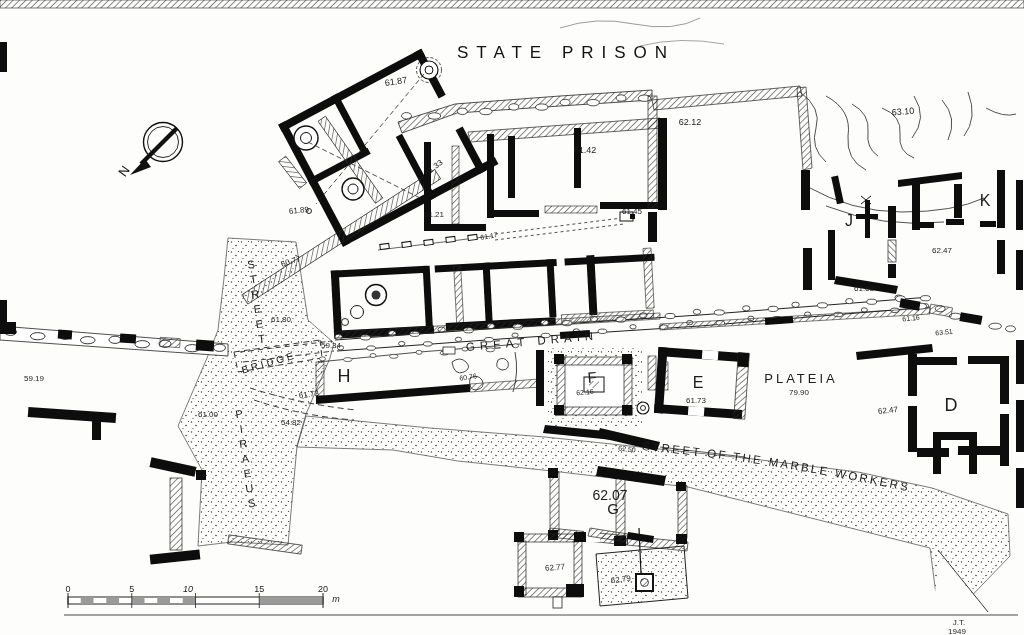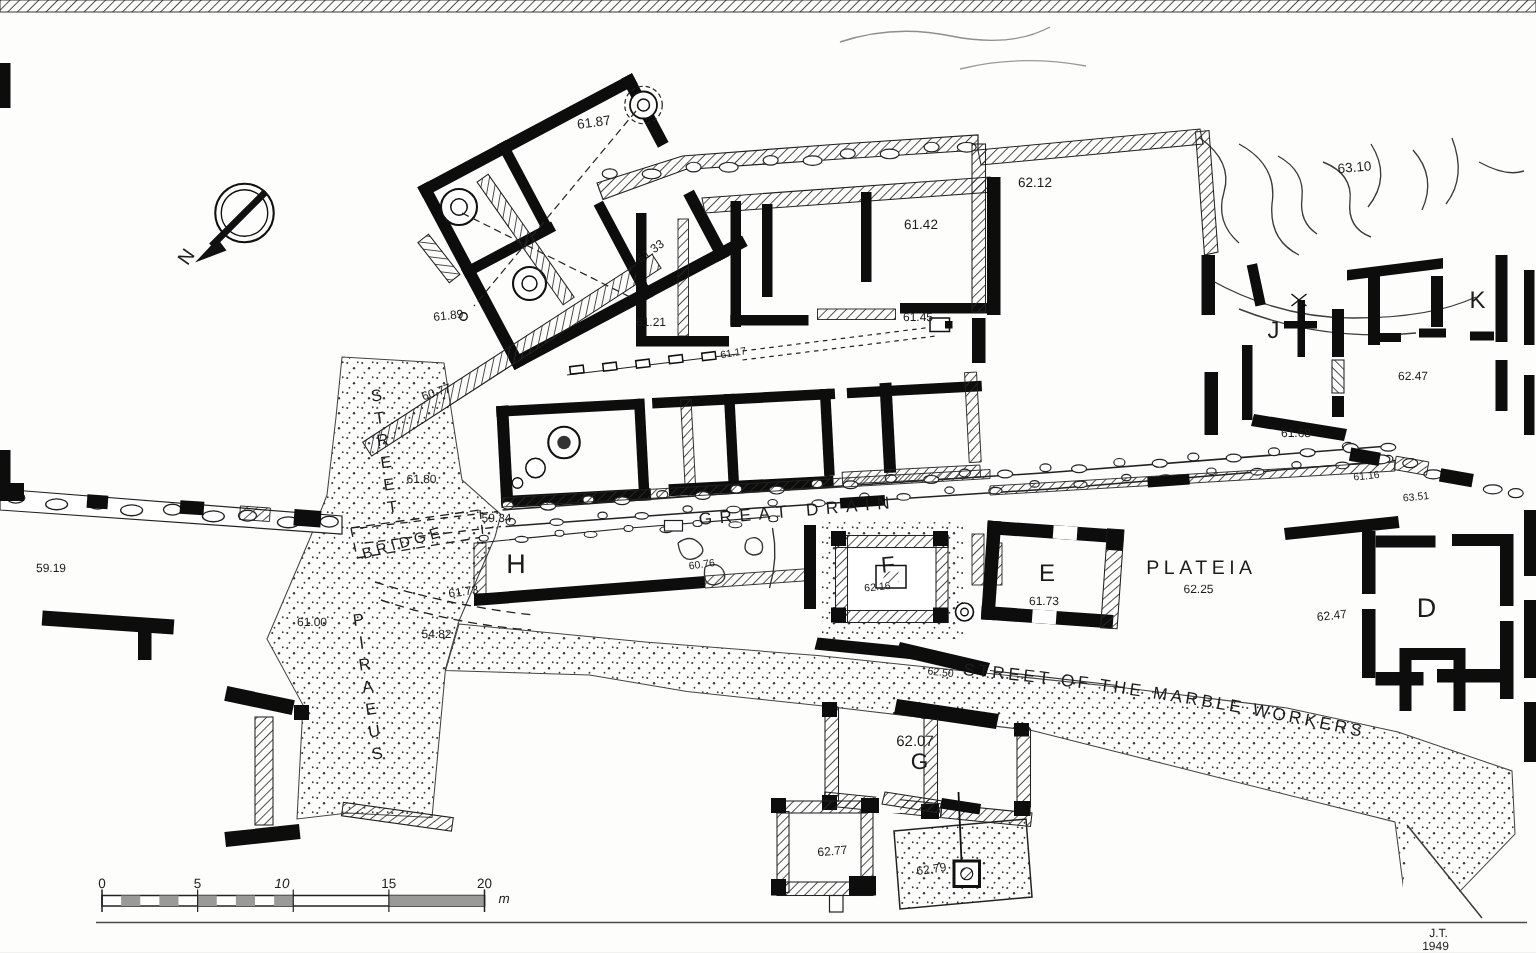--- a/index.html
+++ b/index.html
@@ -441,59 +441,60 @@
   <text font-size="11.5" letter-spacing="2.4" fill="#1c1c1c" font-family="Liberation Sans, sans-serif">
     <textPath href="#marble-path">STREET OF THE MARBLE WORKERS</textPath>
   </text>
 </svg>
 
 <div id="label-layer">
       <span class="map-label" style="left: 396px; top: 82px; font-size: 9px; transform: translate(-50%, -50%) rotate(-8deg);">61.87</span>
       <span class="map-label" style="left: 299px; top: 211px; font-size: 8px; transform: translate(-50%, -50%) rotate(-6deg);">61.89</span>
       <span class="map-label" style="left: 434px; top: 168px; font-size: 8px; transform: translate(-50%, -50%) rotate(-36deg);">61.33</span>
       <span class="map-label" style="left: 434px; top: 215px; font-size: 8px; transform: translate(-50%, -50%) rotate(0deg);">61.21</span>
-      <span class="map-label" style="left: 614px; top: 150px; font-size: 9px; transform: translate(-50%, -50%) rotate(0deg);">61.42</span>
-      <span class="map-label" style="left: 612px; top: 212px; font-size: 8px; transform: translate(-50%, -50%) rotate(0deg);">61.45</span>
+      <span class="map-label" style="left: 585px; top: 150px; font-size: 9px; transform: translate(-50%, -50%) rotate(0deg);">61.42</span>
+      <span class="map-label" style="left: 632px; top: 212px; font-size: 8px; transform: translate(-50%, -50%) rotate(0deg);">61.45</span>
       <span class="map-label" style="left: 489px; top: 236px; font-size: 7px; transform: translate(-50%, -50%) rotate(-10deg);">61.17</span>
       <span class="map-label" style="left: 690px; top: 122px; font-size: 9px; transform: translate(-50%, -50%) rotate(0deg);">62.12</span>
       <span class="map-label" style="left: 903px; top: 112px; font-size: 9px; transform: translate(-50%, -50%) rotate(-5deg);">63.10</span>
       <span class="map-label" style="left: 849px; top: 221px; font-size: 16px; transform: translate(-50%, -50%) rotate(0deg);">J</span>
       <span class="map-label" style="left: 864px; top: 253px; font-size: 8px; transform: translate(-50%, -50%) rotate(0deg); margin-top: 36px;">61.68</span>
       <span class="map-label" style="left: 985px; top: 201px; font-size: 16px; transform: translate(-50%, -50%) rotate(0deg);">K</span>
       <span class="map-label" style="left: 942px; top: 251px; font-size: 8px; transform: translate(-50%, -50%) rotate(0deg);">62.47</span>
       <span class="map-label" style="left: 291px; top: 262px; font-size: 8px; transform: translate(-50%, -50%) rotate(-18deg);">60.77</span>
       <span class="map-label" style="left: 281px; top: 320px; font-size: 8px; transform: translate(-50%, -50%) rotate(0deg); text-align: center;">61.80</span>
       <span class="map-label" style="left: 331px; top: 346px; font-size: 8px; transform: translate(-50%, -50%) rotate(0deg);">59.34</span>
       <span class="map-label" style="left: 532px; top: 342px; font-size: 11.5px; letter-spacing: 5px; transform: translate(-50%, -50%) rotate(-5deg);">GREAT DRAIN</span>
       <span class="map-label" style="left: 344px; top: 376px; font-size: 18px; transform: translate(-50%, -50%) rotate(0deg);">H</span>
       <span class="map-label" style="left: 309px; top: 395px; font-size: 8px; transform: translate(-50%, -50%) rotate(-8deg);">61.73</span>
       <span class="map-label" style="left: 468px; top: 377px; font-size: 7px; transform: translate(-50%, -50%) rotate(-8deg);">60.76</span>
       <span class="map-label" style="left: 592px; top: 377px; font-size: 15px; transform: translate(-50%, -50%) rotate(-5deg);">F</span>
       <span class="map-label" style="left: 585px; top: 392px; font-size: 7px; transform: translate(-50%, -50%) rotate(-5deg);">62.16</span>
       <span class="map-label" style="left: 698px; top: 383px; font-size: 16px; transform: translate(-50%, -50%) rotate(0deg);">E</span>
       <span class="map-label" style="left: 696px; top: 401px; font-size: 8px; transform: translate(-50%, -50%) rotate(0deg);">61.73</span>
       <span class="map-label" style="left: 801px; top: 378px; font-size: 13px; letter-spacing: 3px; transform: translate(-50%, -50%) rotate(0deg);">PLATEIA</span>
-      <span class="map-label" style="left: 799px; top: 393px; font-size: 8px; transform: translate(-50%, -50%) rotate(0deg);">62.25</span>
+      <span class="map-label" style="left: 799px; top: 393px; font-size: 8px; transform: translate(-50%, -50%) rotate(0deg);">79.90</span>
       <span class="map-label" style="left: 888px; top: 411px; font-size: 8px; transform: translate(-50%, -50%) rotate(-6deg);">62.47</span>
       <span class="map-label" style="left: 951px; top: 405px; font-size: 18px; transform: translate(-50%, -50%) rotate(0deg);">D</span>
       <span class="map-label" style="left: 911px; top: 318px; font-size: 7px; transform: translate(-50%, -50%) rotate(-6deg);">61.16</span>
       <span class="map-label" style="left: 944px; top: 332px; font-size: 7px; transform: translate(-50%, -50%) rotate(-6deg);">63.51</span>
       <span class="map-label" style="left: 627px; top: 449px; font-size: 7px; transform: translate(-50%, -50%) rotate(6deg);">62.50</span>
       <span class="map-label" style="left: 613px; top: 508px; font-size: 15px; transform: translate(-50%, -50%) rotate(0deg);">G</span>
-      <span class="map-label" style="left: 610px; top: 495px; font-size: 10px; transform: translate(-50%, -50%) rotate(0deg);">62.07</span>
+      <span class="map-label" style="left: 610px; top: 495px; font-size: 14px; transform: translate(-50%, -50%) rotate(0deg);">62.07</span>
       <span class="map-label" style="left: 555px; top: 568px; font-size: 8px; transform: translate(-50%, -50%) rotate(-5deg);">62.77</span>
       <span class="map-label" style="left: 621px; top: 580px; font-size: 8px; transform: translate(-50%, -50%) rotate(-8deg);">62.79</span>
       <span class="map-label" style="left: 291px; top: 423px; font-size: 8px; transform: translate(-50%, -50%) rotate(0deg);">54.82</span>
       <span class="map-label" style="left: 208px; top: 415px; font-size: 8px; transform: translate(-50%, -50%) rotate(0deg);">61.00</span>
       <span class="map-label" style="left: 34px; top: 379px; font-size: 8px; transform: translate(-50%, -50%) rotate(0deg);">59.19</span>
       <span class="map-label vertical" style="left: 245px; top: 460px; font-size: 11px; letter-spacing: 3px; transform: translate(-50%, -50%) rotate(-8deg);">PIRAEUS</span>
       <span class="map-label vertical" style="left: 256px; top: 303px; font-size: 11px; letter-spacing: 3px; transform: translate(-50%, -50%) rotate(-8deg);">STREET</span>
       <span class="map-label" style="left: 269px; top: 363px; font-size: 10px; letter-spacing: 3px; transform: translate(-50%, -50%) rotate(-16deg);">BRIDGE</span>
     </div>
 
+<span class="map-title" style="left:566px;top:53px;transform:translate(-50%,-50%);font-size:17px;letter-spacing:8px;">STATE PRISON</span>
 
 <span class="map-label" style="left:124px;top:171px;font-size:13px;transform:translate(-50%,-50%) rotate(-55deg);">N</span>
 
 <span class="sig" style="left:959px;top:598px;">J.T.</span>
 <span class="sig" style="left:957px;top:607px;">1949</span>
 
 <span class="tick" style="left:336px;top:604px;font-style:italic;">m</span>
 
 <span class="tick" style="left: 68px; top: 594px;">0</span>
     <span class="tick" style="left: 131.75px; top: 594px;">5</span>

